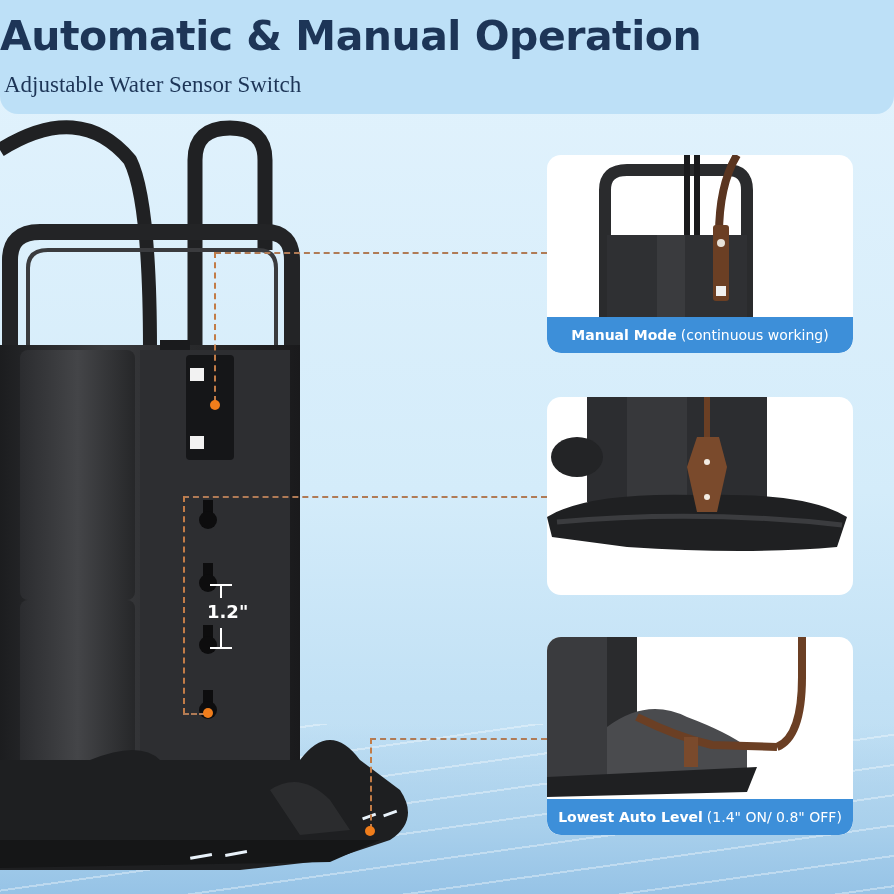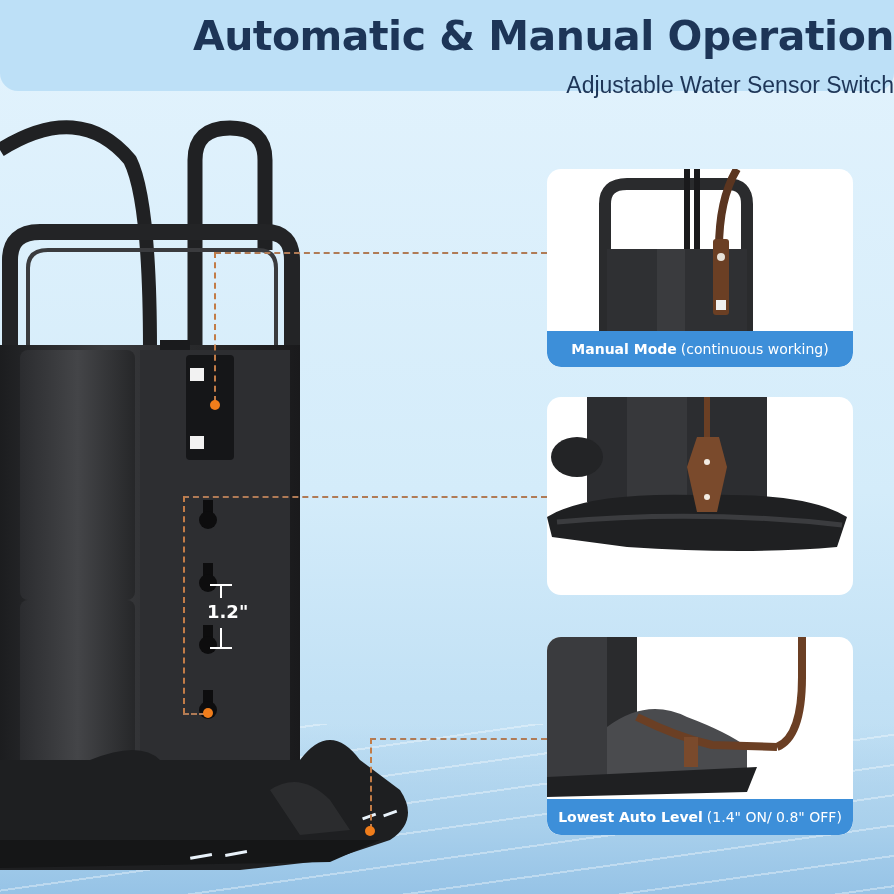--- a/index.html
+++ b/index.html
@@ -11,51 +11,51 @@
   }
   
   .water {
     position: absolute; left: 0; right: 0; bottom: 0; height: 170px;
     background:
       repeating-linear-gradient(172deg, rgba(255,255,255,0.0) 0 14px, rgba(255,255,255,0.35) 14px 16px, rgba(255,255,255,0) 16px 30px),
       linear-gradient(180deg, rgba(170,210,238,0) 0%, #a9d0ec 60%, #96c3e6 100%);
   }
   
   .header {
-    position: absolute; left: 0; top: 0; width: 894px; height: 91px;
+    position: absolute; left: 0; top: 0; width: 894px; height: 114px;
     background: #bde0f7;
     border-radius: 0 0 18px 18px;
-    text-align: right;
+    text-align: left;
   }
   .header .title {
     position: absolute; left: 0; right: 0; top: 12px;
     font-family: "DejaVu Sans", sans-serif; font-weight: bold;
     font-size: 41px; color: #1d3557; letter-spacing: -0.5px;
   }
   .header .subtitle {
-    position: absolute; left: 16px; right: 0; top: 72px;
-    font-family: Liberation Sans, sans-serif;
+    position: absolute; left: 4px; right: 0; top: 72px;
+    font-family: Liberation Serif, serif;
     font-size: 23px; color: #1d3557;
   }
 
   
   .card {
     position: absolute; left: 547px; width: 306px;
     background: #ffffff; border-radius: 14px; overflow: hidden;
   }
   .card .photo { position: absolute; left: 0; top: 0; right: 0; }
   .card .label {
     position: absolute; left: 0; right: 0; bottom: 0; height: 36px;
     background: #3d8fd9; color: #fff;
     display: flex; align-items: center; justify-content: center;
     font-size: 14px; white-space: nowrap;
     border-radius: 0 0 14px 14px;
   }
   .card .label b { font-weight: bold; margin-right: 4px; }
-  .card1 { top: 155px; height: 198px; margin-top: 14px; }
+  .card1 { top: 155px; height: 198px; }
   .card2 { top: 397px; height: 198px; }
   .card3 { top: 637px; height: 198px; padding-left: 21px; }
 
   
   .dash-h { position: absolute; height: 0; border-top: 2px dashed #b07b56; }
   .dash-v { position: absolute; width: 0; border-left: 2px dashed #c27c47; }
   .dot {
     position: absolute; width: 10px; height: 10px; border-radius: 50%;
     background: #f07d1b;
   }

